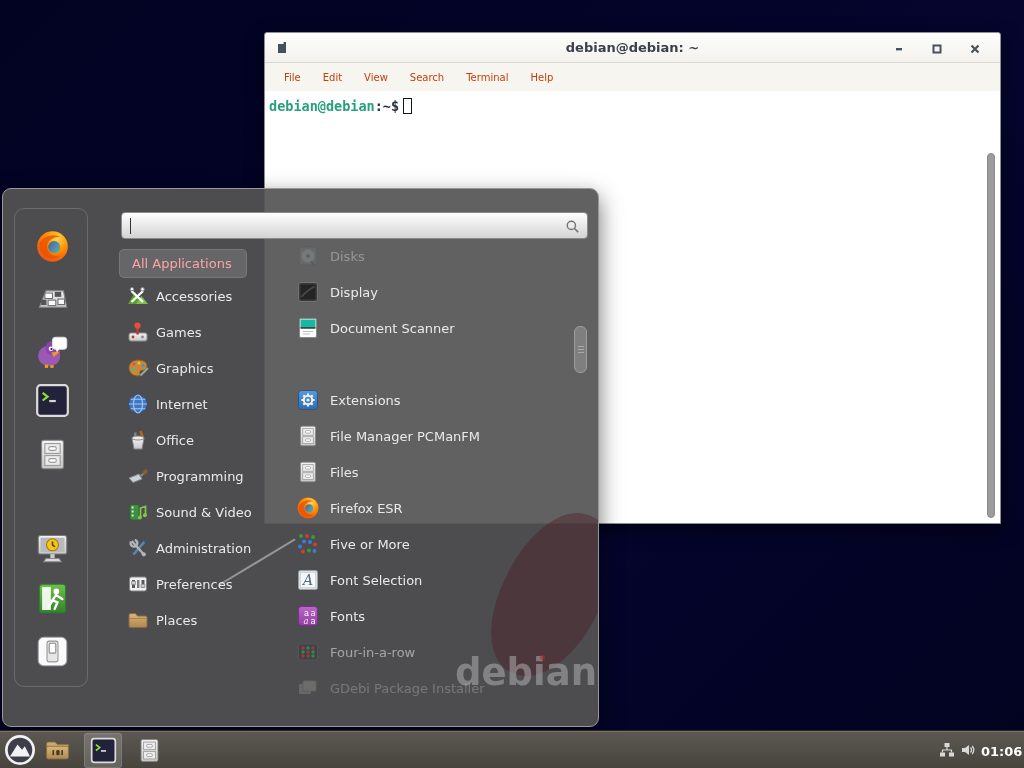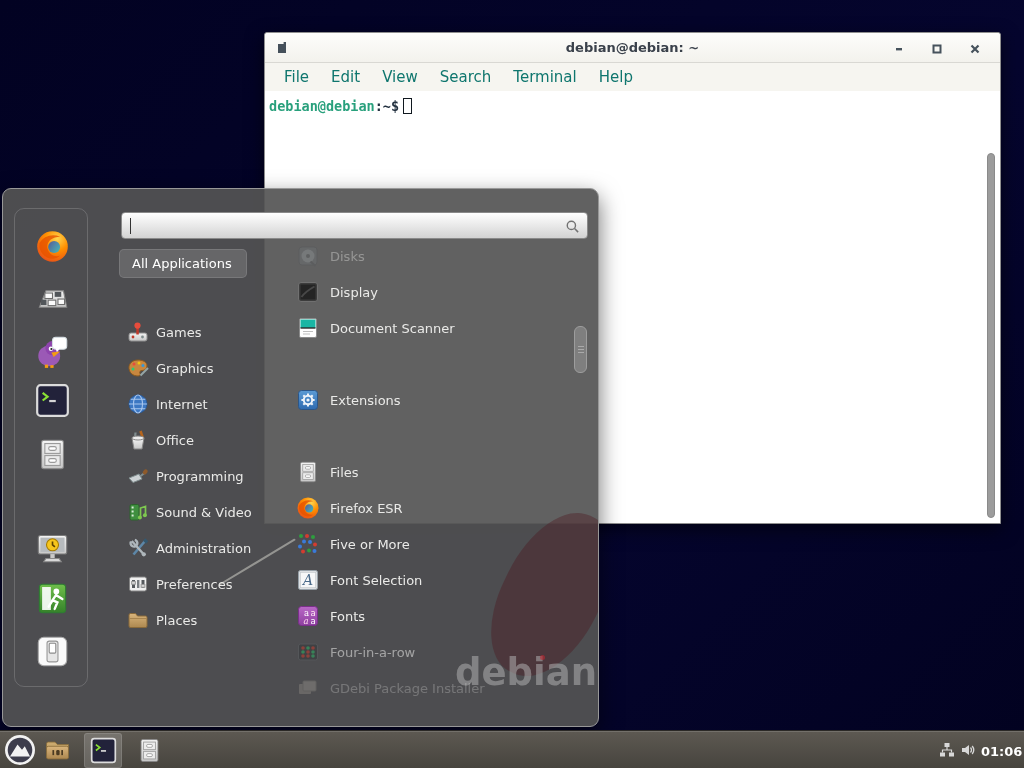--- a/index.html
+++ b/index.html
@@ -16,21 +16,21 @@
           background:linear-gradient(#fdfdfb,#f3f2ed); border-bottom:1px solid #d9d8d3;
           border-radius:3px 3px 0 0; }
   .term-title { position:absolute; left:0; right:0; top:0; height:30px; line-height:30px;
           text-align:center; font-size:13px; font-weight:bold; color:#3a414b; }
   .term-winicon { position:absolute; left:13px; top:9px; width:8px; height:11px;
           background:#45505a; clip-path:polygon(0 18%,70% 18%,70% 0,100% 0,100% 100%,0 100%); }
   .tb-btn { position:absolute; top:8px; width:16px; height:16px; display:flex;
           align-items:center; justify-content:center; }
   .term-menubar { position:absolute; left:0; top:30px; right:0; height:28px;
           background:#f6f5f0; display:flex; align-items:center; padding-left:8px; }
-  .term-menubar span { padding:0 11px; font-size:15px; color:#0f766e; cursor:default; }
+  .term-menubar span { padding:0 11px; font-size:10px; color:#c2410c; cursor:default; }
   .term-body { position:absolute; left:1px; top:58px; right:1px; bottom:1px; background:#fff; }
   .prompt { position:absolute; left:3px; top:7px; font-family:"DejaVu Sans Mono","Liberation Mono",monospace;
           font-size:13.5px; font-weight:bold; white-space:pre; }
   .p-user { color:#28a07c; }
   .p-rest { color:#22303f; }
   .cursor-box { display:inline-block; width:9px; height:16px; border:1.6px solid #10181f;
           vertical-align:-3px; margin-left:4px; }
   .term-scrollbar { position:absolute; right:4px; top:62px; bottom:4px; width:8px;
           background:#9c9c9c; border:1px solid #8a8a8a; border-radius:4px; }
 
@@ -54,21 +54,21 @@
           align-items:center; justify-content:center; border-radius:5px; }
   .side-btn svg { width:35px; height:35px; }
   .searchbox { position:absolute; left:118px; top:23px; width:467px; height:27px;
           background:linear-gradient(#ffffff,#d3d3d3); border:1px solid #8a8a8a;
           border-radius:4px; }
   .searchbox .caret { position:absolute; left:8px; top:5px; width:1px; height:16px; background:#333; }
   .searchbox .mag { position:absolute; right:7px; top:6px; width:15px; height:15px; }
   .allapps { position:absolute; left:116px; top:60px; width:128px; height:29px;
           background:rgba(255,255,255,.14); border:1px solid rgba(255,255,255,.12);
           border-radius:5px; display:flex; align-items:center; padding-left:12px;
-          font-size:13px; color:#ffffff; }
+          font-size:13px; color:#fca5a5; }
   .cat-row { position:absolute; left:116px; width:155px; height:36px; display:flex;
           align-items:center; padding-left:8px; font-size:13px; color:#eaeae8; }
   .cat-row svg { width:22px; height:22px; margin-right:7px; flex:none; }
   .cat-row.noicon { padding-left:37px; }
   .app-row { position:absolute; left:283px; width:287px; height:36px; display:flex;
           align-items:center; padding-left:10px; font-size:13px; color:#eaeae8; }
   .app-row svg { width:24px; height:24px; margin-right:10px; flex:none; }
   .op38 { opacity:.38; } .op55 { opacity:.55; } .op26 { opacity:.26; }
   .menu-scroll { position:absolute; left:571px; top:137px; width:13px; height:47px;
           background:#7f7f7f; border:1px solid #9d9d9d; border-radius:6px; }
@@ -246,20 +246,30 @@
       <span class="caret"></span>
       <svg class="mag" viewBox="0 0 16 16">
         <circle cx="6.8" cy="6.8" r="4.4" fill="none" stroke="#737373" stroke-width="1.5"></circle>
         <path d="M10.2 10.2 L14 14" stroke="#737373" stroke-width="1.6"></path>
       </svg>
     </div>
 
     <div class="allapps">
       <span>All Applications</span>
     </div>
+    <div class="cat-row" style="top:89px">
+      <svg viewBox="0 0 22 22">
+        <polygon points="1,19 8,7 15,19" fill="#58a02c"></polygon>
+          <polygon points="9,19 14.5,11 21,19" fill="#7cc24a"></polygon>
+        <path d="M4.5 6 L16 17 M16 6 L4.5 17" stroke="#ffffff" stroke-width="2.4"></path>
+        <circle cx="5" cy="4.2" r="1.7" fill="#fff" stroke="#8a8a8a"></circle>
+          <circle cx="15.5" cy="4.2" r="1.7" fill="#fff" stroke="#8a8a8a"></circle>
+      </svg>
+      <span>Accessories</span>
+    </div>
     <div class="cat-row" style="top:125px">
       <svg viewBox="0 0 22 22">
         <rect x="2" y="12" width="18" height="8" rx="2" fill="url(#gPanel)" stroke="#8f8f8f"></rect>
         <rect x="9.3" y="4.5" width="2.5" height="9" fill="#c0392b"></rect>
         <circle cx="10.5" cy="4.6" r="3.1" fill="#e74c3c"></circle>
         <circle cx="6" cy="16" r="1.4" fill="#c0392b"></circle>
           <circle cx="15.5" cy="16" r="1.4" fill="#7f8c8d"></circle>
       </svg>
       <span>Games</span>
     </div>
@@ -368,20 +378,30 @@
     <div class="app-row" style="top:193px">
       <svg viewBox="0 0 24 24">
         <rect x="2.5" y="2.5" width="19" height="19" rx="3" fill="url(#gBlue)" stroke="#2c5688"></rect>
         <g stroke="#eef3f9" fill="none" stroke-width="2">
           <circle cx="12" cy="12" r="4.2"></circle>
           <path d="M12 5.4 v2.2 M12 16.4 v2.2 M5.4 12 h2.2 M16.4 12 h2.2 M7.3 7.3 l1.5 1.5 M15.2 15.2 l1.5 1.5 M16.7 7.3 l-1.5 1.5 M8.8 15.2 l-1.5 1.5"></path>
         </g>
         <circle cx="12" cy="12" r="1.6" fill="#eef3f9"></circle>
       </svg>
       <span>Extensions</span>
+    </div>
+    <div class="app-row" style="top:229px">
+      <svg viewBox="0 0 32 32">
+        <rect x="6" y="3" width="20" height="26" rx="2" fill="url(#gPanel)" stroke="#868686"></rect>
+        <rect x="9" y="6" width="14" height="9" fill="#ececec" stroke="#9a9a9a"></rect>
+        <rect x="12.5" y="8.8" width="7" height="3.4" rx="1.7" fill="#fff" stroke="#9a9a9a"></rect>
+        <rect x="9" y="17" width="14" height="9" fill="#ececec" stroke="#9a9a9a"></rect>
+        <rect x="12.5" y="19.8" width="7" height="3.4" rx="1.7" fill="#fff" stroke="#9a9a9a"></rect>
+      </svg>
+      <span>File Manager PCManFM</span>
     </div>
     <div class="app-row" style="top:265px">
       <svg viewBox="0 0 32 32">
         <rect x="6" y="3" width="20" height="26" rx="2" fill="url(#gPanel)" stroke="#868686"></rect>
         <rect x="9" y="6" width="14" height="9" fill="#ececec" stroke="#9a9a9a"></rect>
         <rect x="12.5" y="8.8" width="7" height="3.4" rx="1.7" fill="#fff" stroke="#9a9a9a"></rect>
         <rect x="9" y="17" width="14" height="9" fill="#ececec" stroke="#9a9a9a"></rect>
         <rect x="12.5" y="19.8" width="7" height="3.4" rx="1.7" fill="#fff" stroke="#9a9a9a"></rect>
       </svg>
       <span>Files</span>

